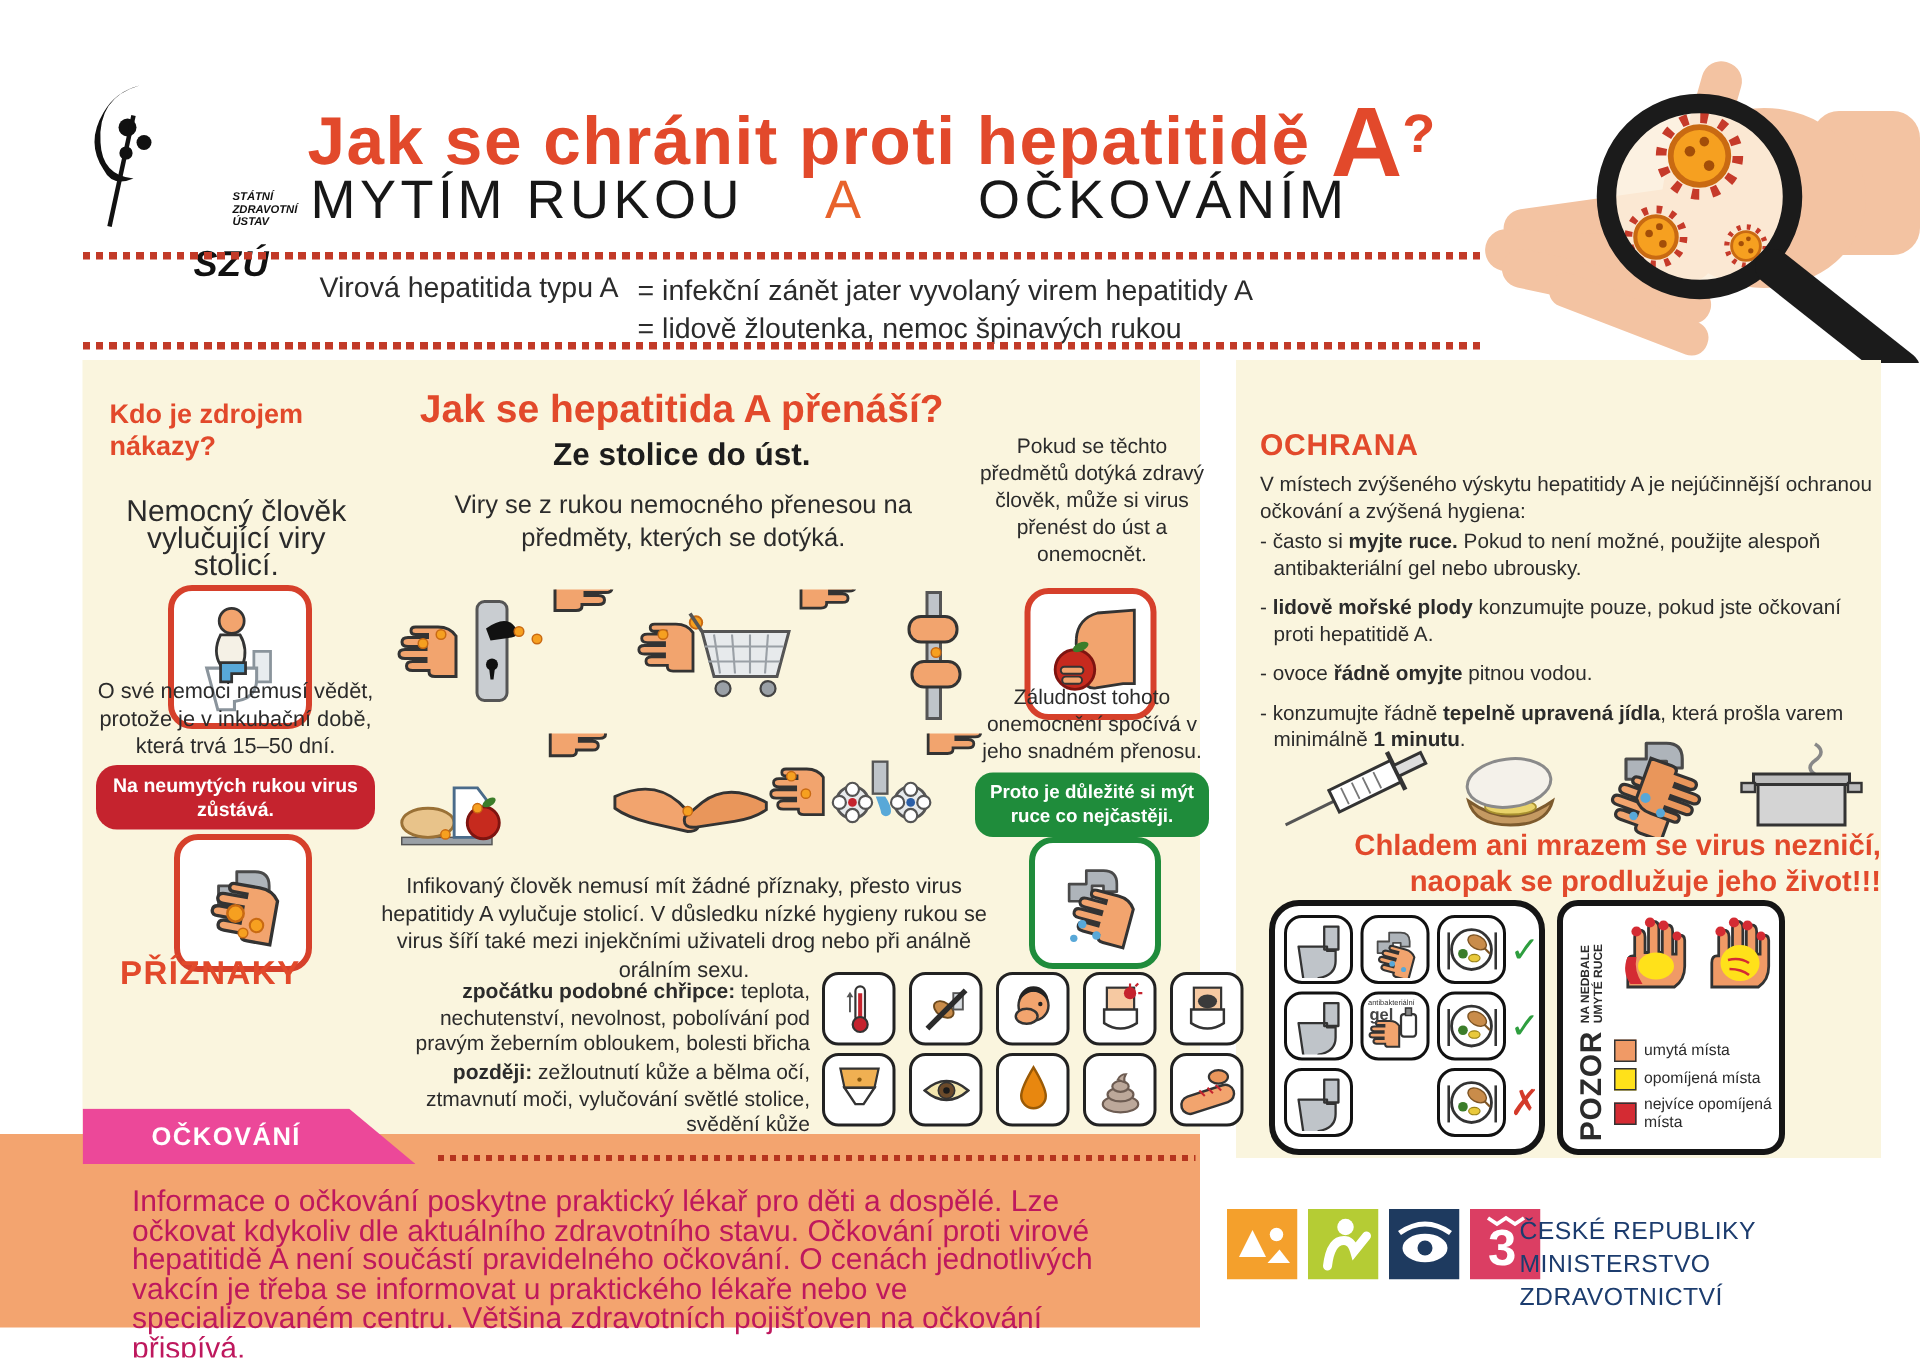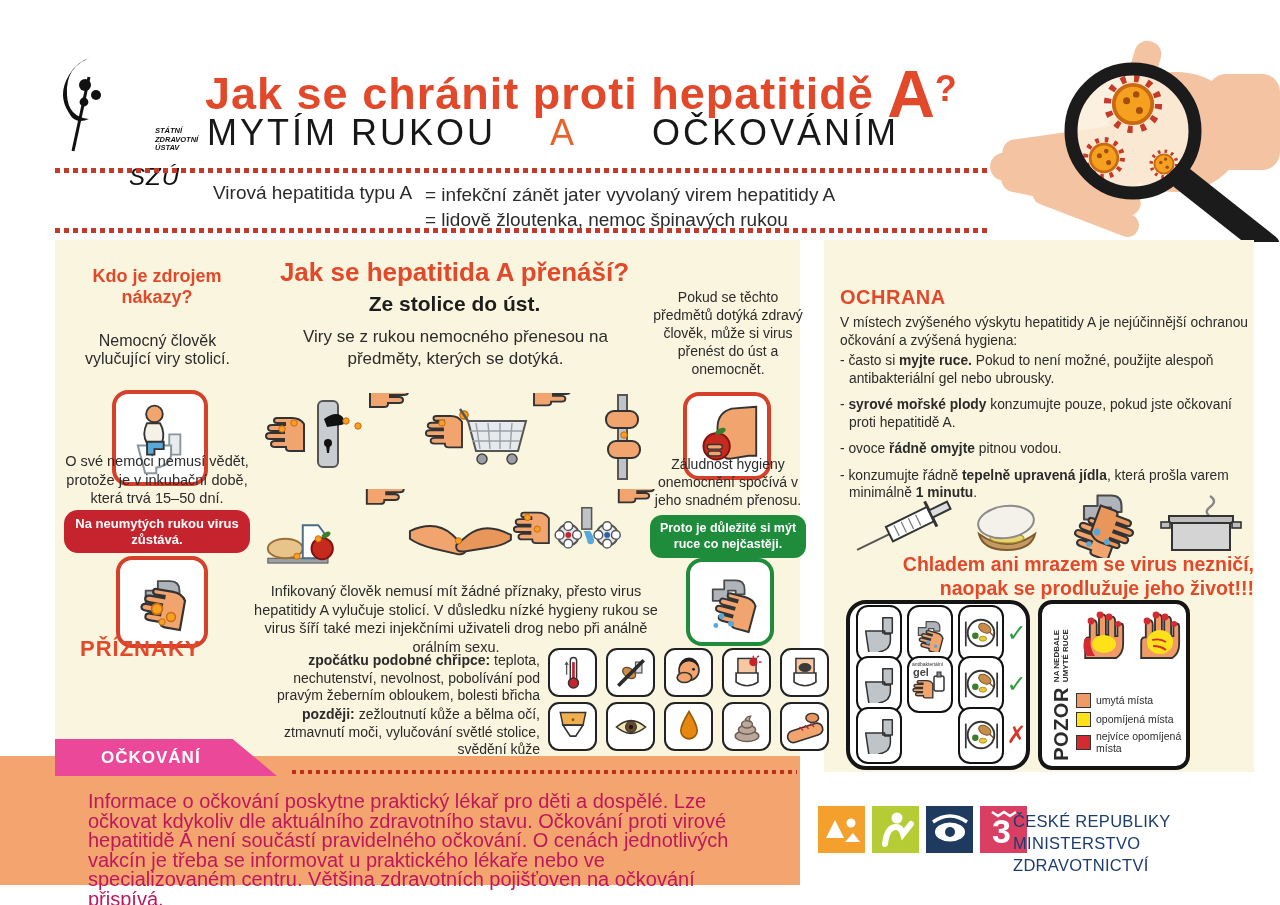--- a/index.html
+++ b/index.html
@@ -12,22 +12,22 @@
   .title .q{font-size:36px;vertical-align:8px;}
   .sub{top:112px;font-size:36px;font-weight:normal;color:#171717;letter-spacing:3px;white-space:nowrap;}
   .sub.mid{color:#E8632C;}
   .dotline{height:5px;background-image:repeating-linear-gradient(90deg,#C23A28 0 5px,transparent 5px 9px);}
   .defterm{left:213px;top:182px;font-size:19px;}
   .defline{font-size:19px;line-height:25px;}
   
   .cream{background:#FAF5DE;}
   
   .redhead{color:#E2492B;font-weight:bold;}
-  .kdo-h{left:73px;top:266px;width:168px;text-align:center;font-size:18px;line-height:21px;}
-  .kdo-t1{left:70px;top:332px;width:175px;text-align:center;font-size:16px;line-height:18px;}
+  .kdo-h{left:73px;top:266px;width:168px;font-size:18px;line-height:21px;}
+  .kdo-t1{left:70px;top:332px;width:175px;text-align:center;font-size:20px;line-height:18px;}
   .fr-icon{background:#fff;border:4px solid #D6402B;border-radius:16px;display:flex;align-items:center;justify-content:center;}
   .fr-icon.green{border-color:#1F8C3B;}
   .kdo-t2{left:58px;top:452px;width:198px;text-align:center;font-size:14.5px;line-height:18.5px;}
   .badge{background:#C5232E;color:#fff;font-weight:bold;font-size:13px;line-height:15.5px;text-align:center;border-radius:14px;padding:6px 8px;}
   .badge.green{background:#1F8C3B;border-radius:12px;font-size:12.5px;}
   .priznaky{left:80px;top:636px;font-size:22px;letter-spacing:1px;}
   
   .pren-h{left:252px;top:257px;width:405px;text-align:center;font-size:26px;}
   .pren-sub{left:252px;top:292px;width:405px;text-align:center;font-size:21px;font-weight:bold;color:#1d1d1d;}
   .pren-t1{left:268px;top:326px;width:375px;text-align:center;font-size:17px;line-height:22px;}
@@ -45,21 +45,21 @@
   .och-h{left:840px;top:286px;font-size:20px;letter-spacing:.5px;}
   .och-intro{left:840px;top:314px;width:412px;font-size:13.8px;line-height:17.5px;}
   .och-bullets{left:840px;top:352px;width:414px;font-size:13.8px;line-height:17.5px;}
   .och-bullets .bu{margin-bottom:9px;padding-left:9px;text-indent:-9px;}
   .och-bullets .bu::before{content:"- ";}
   .och-icons{left:842px;top:486px;width:402px;height:72px;display:flex;justify-content:space-between;align-items:flex-end;}
   .warn{left:824px;top:552px;width:430px;text-align:right;font-size:19.5px;line-height:24px;font-weight:bold;color:#E2492B;}
   
   .gridbox{left:846px;top:600px;width:184px;height:170px;background:#fff;border:4px solid #151515;border-radius:20px;
            display:grid;grid-template-columns:48px 48px 48px 17px;grid-auto-rows:48px;gap:3px;padding:5px;box-sizing:border-box;align-items:center;justify-items:center;}
-  .cell{width:46px;height:57px;background:#fff;border:2.5px solid #111;border-radius:12px;display:flex;align-items:center;justify-content:center;position:relative;box-sizing:border-box;}
+  .cell{width:46px;height:46px;background:#fff;border:2.5px solid #111;border-radius:12px;display:flex;align-items:center;justify-content:center;position:relative;box-sizing:border-box;}
   .mark{font-family:"DejaVu Sans",sans-serif;font-size:24px;font-weight:bold;}
   .mark.ok{color:#2E9E3F;}
   .mark.no{color:#D43A2A;}
   .gel-small{position:absolute;top:3px;left:3px;font-size:5px;color:#333;}
   .gel-big{position:absolute;top:8px;left:4px;font-size:11px;font-weight:bold;color:#444;}
   
   .pozorbox{left:1038px;top:600px;width:152px;height:170px;background:#fff;border:4px solid #151515;border-radius:14px;box-sizing:border-box;}
   .pozor-vert{left:-62px;top:76px;width:162px;height:30px;transform:rotate(-90deg);display:flex;align-items:center;justify-content:center;gap:5px;}
   .pozor-vert .big{font-size:20px;font-weight:bold;letter-spacing:.5px;}
   .pozor-vert .small{font-size:8px;font-weight:bold;line-height:9px;}
@@ -71,21 +71,21 @@
   .ockpanel{left:0;top:756px;width:800px;height:129px;background:#F3A46F;}
   .ocktab{left:55px;top:739px;width:222px;height:37px;background:#ec4899;clip-path:polygon(0 0,80% 0,100% 100%,0 100%);
           color:#fff;font-weight:bold;font-size:17px;letter-spacing:1px;line-height:37px;padding-left:46px;box-sizing:border-box;}
   .ockdots{left:292px;top:770px;width:505px;height:4px;background-image:repeating-linear-gradient(90deg,#B5341E 0 4px,transparent 4px 8px);}
   .ocktext{left:88px;top:792px;width:658px;font-size:20px;line-height:19.5px;color:#be185d;}
   
   .minlogo{left:818px;top:806px;display:flex;gap:7px;}
   .mintext{left:1013px;top:810px;font-size:16.5px;line-height:22px;color:#1C3C6E;letter-spacing:.3px;}
   
   .logo-org{left:100px;top:72px;font-size:7.5px;font-weight:bold;color:#111;line-height:8.5px;font-style:italic;}
-  .logo-szu{left:74px;top:108px;font-size:24px;font-weight:normal;font-style:italic;color:#111;letter-spacing:1px;}
+  .logo-szu{left:74px;top:108px;font-size:24px;font-weight:bold;font-style:italic;color:#111;letter-spacing:1px;}
 </style>
 </head>
 <body>
 
 <svg width="0" height="0" style="position:absolute" aria-hidden="true">
   <defs>
     <g id="hand">
       <path d="M8 40 L8 26 Q8 22 11 22 L12 22 L12 11 Q12 7 15 7 Q18 7 18 11 L18 20 L20 20 L20 6 Q20 2 23 2 Q26 2 26 6 L26 20 L28 20 L28 8 Q28 4 31 4 Q34 4 34 8 L34 21 L36 21 L36 13 Q36 10 38.5 10 Q41 10 41 13 L41 28 Q41 36 35 40 Z"></path>
     </g>
     <g id="virus">
@@ -289,21 +289,21 @@
 <div class="abs zdr-t1">Pokud se těchto předmětů dotýká zdravý člověk, může si virus přenést do úst a onemocnět.</div>
 <div class="abs fr-icon" style="left:683px;top:392px;width:80px;height:80px;">
   <svg width="66" height="66" viewBox="0 0 70 70">
     <path d="M66 4 L40 6 Q26 10 25 24 Q24 32 29 38 L24 48 Q22 52 27 52 L31 52 Q31 60 39 59 L58 56 L66 56 Z" fill="#F2A46E" stroke="#333" stroke-width="2"></path>
     <circle cx="24" cy="46" r="14" fill="#C62A1E" stroke="#7E1410" stroke-width="2"></circle>
     <ellipse cx="28" cy="30" rx="6" ry="3" transform="rotate(-25 28 30)" fill="#3B7D2A"></ellipse>
     <rect x="14" y="44" width="16" height="5" rx="2.5" fill="#F2A46E" stroke="#333" stroke-width="1.4"></rect>
     <rect x="15" y="51" width="14" height="5" rx="2.5" fill="#F2A46E" stroke="#333" stroke-width="1.4"></rect>
   </svg>
 </div>
-<div class="abs zdr-t2">Záludnost hygieny onemocnění spočívá v jeho snadném přenosu.</div>
+<div class="abs zdr-t2">Záludnost tohoto onemocnění spočívá v jeho snadném přenosu.</div>
 <div class="abs badge green" style="left:650px;top:515px;width:140px;">Proto je důležité si mýt ruce co nejčastěji.</div>
 <div class="abs fr-icon green" style="left:686px;top:558px;width:80px;height:80px;">
   <svg width="66" height="66" viewBox="0 0 70 70">
     <use href="#faucetg" transform="translate(14,0) scale(1.35)"></use>
     <use href="#hand" transform="translate(12,64) rotate(-75) scale(1.05)" fill="#F2A46E" stroke="#333" stroke-width="2"></use>
     <circle cx="26" cy="50" r="3" fill="#58A8D8"></circle>
       <circle cx="36" cy="58" r="3" fill="#58A8D8"></circle>
       <circle cx="20" cy="60" r="2.6" fill="#58A8D8"></circle>
   </svg>
 </div>
@@ -398,21 +398,21 @@
         </g>
         <ellipse cx="30" cy="12" rx="7" ry="5" fill="#E9965B" stroke="#333" stroke-width="1.6"></ellipse>
       </svg>
     </div>
 </div>
 
 <div class="abs redhead och-h">OCHRANA</div>
 <div class="abs och-intro">V místech zvýšeného výskytu hepatitidy A je nejúčinnější ochranou očkování a zvýšená hygiena:</div>
 <div class="abs och-bullets">
   <div class="bu"><span>často si </span><span class="b">myjte ruce.</span><span> Pokud to není možné, použijte alespoň antibakteriální gel nebo ubrousky.</span></div>
-  <div class="bu"><span class="b">syrové mořské plody</span><span> konzumujte pouze, pokud jste očkovaní proti hepatitidě A.</span></div>
+  <div class="bu"><span class="b">lidově mořské plody</span><span> konzumujte pouze, pokud jste očkovaní proti hepatitidě A.</span></div>
   <div class="bu"><span>ovoce </span><span class="b">řádně omyjte</span><span> pitnou vodou.</span></div>
   <div class="bu"><span>konzumujte řádně </span><span class="b">tepelně upravená jídla</span><span>, která prošla varem minimálně </span><span class="b">1 minutu</span><span>.</span></div>
 </div>
 
 <div class="abs och-icons">
   <svg width="118" height="70" viewBox="0 0 118 70">
     <g transform="rotate(-26 60 40)">
       <line x1="10" y1="40" x2="46" y2="40" stroke="#555" stroke-width="2"></line>
       <rect x="46" y="32" width="46" height="16" fill="#fff" stroke="#333" stroke-width="2"></rect>
       <g stroke="#777" stroke-width="1.2">

